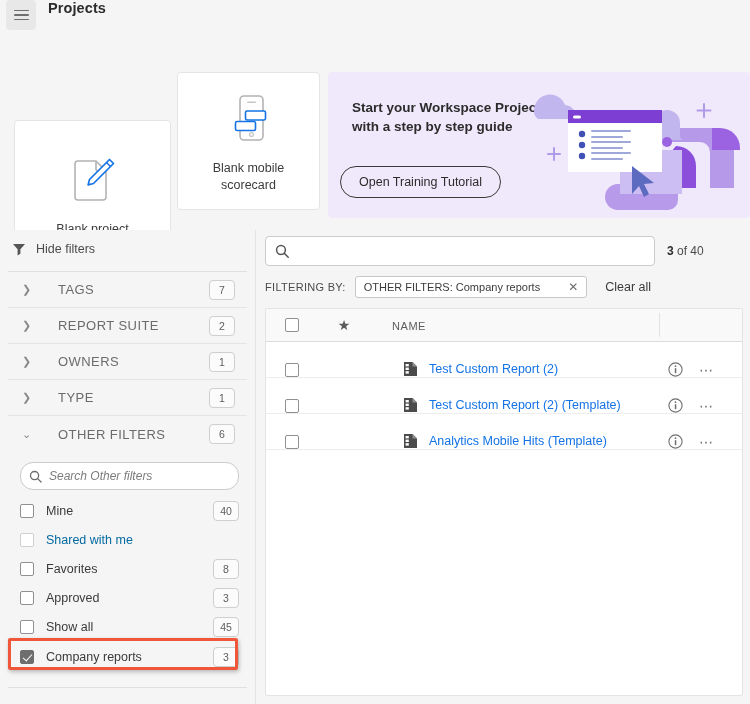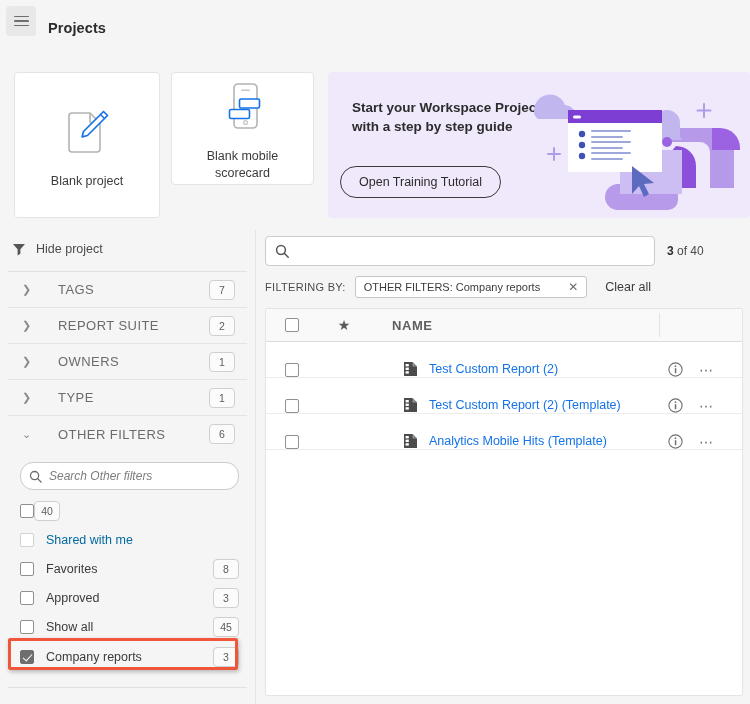--- a/index.html
+++ b/index.html
@@ -11,40 +11,40 @@
     font-family: "Liberation Sans", sans-serif;
     color: #2c2c2c;
     -webkit-font-smoothing: antialiased;
   }
   #app { position: relative; width: 750px; height: 704px; background: #f5f5f5; }
 
   
   .topbar {
     position: absolute; top: 0; left: 0; width: 750px; height: 36px;
     background: #f5f5f5;
-    display: flex; align-items: flex-end;
+    display: flex; align-items: flex-start;
   }
   .hamburger {
     width: 30px; height: 30px; margin-left: 6px;
     background: #e8e8e8; border-radius: 4px;
     display: flex; flex-direction: column; align-items: center; justify-content: center;
     gap: 3px; cursor: pointer;
   }
   .hamburger span { display: block; width: 15px; height: 1.6px; background: #6e6e6e; border-radius: 1px; }
   .page-title { margin-left: 12px; font-size: 14.5px; font-weight: bold; color: #2c2c2c; letter-spacing: .1px; }
 
   
   .cards-row { position: absolute; top: 72px; left: 0; width: 750px; height: 146px; }
   .card {
     position: absolute; top: 0; background: #ffffff; border: 1px solid #e4e4e4;
     border-radius: 4px; cursor: pointer;
     display: flex; flex-direction: column; align-items: center; justify-content: center;
   }
-  .card.blank-project { left: 14px; width: 146px; height: 146px; }
-  .card.blank-mobile  { left: 171px; width: 143px; height: 113px; }
+  .card.blank-project { left: 14px; width: 157px; height: 146px; margin-top: 48px; }
+  .card.blank-mobile  { left: 177px; width: 143px; height: 138px; }
   .card-icon { height: 62px; display: flex; align-items: center; justify-content: center; margin-bottom: 10px; }
   .card-label { font-size: 12.5px; color: #3b3b3b; text-align: center; line-height: 1.35; }
 
   .promo {
     position: absolute; top: 0; left: 328px; width: 422px; height: 146px;
     background: #f0e8fb; border-radius: 4px; overflow: hidden;
   }
   .promo-text {
     position: absolute; left: 24px; top: 26px; width: 215px;
     font-size: 13.5px; font-weight: bold; color: #2c2c2c; line-height: 1.42;
@@ -148,21 +148,21 @@
     background: #ffffff; border: 1px solid #e4e4e4; border-radius: 2px;
   }
   .thead {
     display: flex; align-items: center; height: 33px; background: #f9f9f9;
     border-bottom: 1px solid #dcdcdc; position: relative;
   }
   .col-check { width: 52px; display: flex; align-items: center; justify-content: center; }
   .col-star  { width: 52px; display: flex; align-items: center; justify-content: center; }
   .col-name  { flex: 1 1 auto; padding-left: 22px; }
   .col-actions { width: 84px; display: flex; align-items: center; justify-content: flex-start; gap: 16px; padding-left: 10px; }
-  .th-name { font-size: 13px; letter-spacing: .55px; color: #5e5e5e; font-weight: bold; }
+  .th-name { font-size: 11px; letter-spacing: .55px; color: #5e5e5e; font-weight: normal; }
   .col-sep { position: absolute; top: 4px; bottom: 4px; left: 393px; width: 1px; background: #e2e2e2; }
 
   .trow { display: flex; align-items: flex-end; height: 36px; border-bottom: 1px solid #ededed; background: #fff; }
   .row-name { font-size: 12.5px; color: #1473e6; cursor: pointer; }
   .row-icon { margin-right: 0; display: flex; align-items: center; }
   .col-name.cell { display: flex; align-items: center; gap: 11px; padding-left: 0; }
   .name-offset { width: 22px; flex: 0 0 22px; }
   .icon-btn { cursor: pointer; display: flex; align-items: center; justify-content: center; }
   .dots { letter-spacing: 1.5px; color: #707070; font-size: 14px; line-height: 1; }
 
@@ -255,21 +255,21 @@
       </svg>
     </div>
   </div>
 
   <div class="sidebar">
 
     <div class="hide-filters">
       <svg width="14" height="14" viewBox="0 0 14 14">
         <path d="M1 2 h12 l-4.6 5.2 v4.6 l-2.8 1.8 v-6.4 z" fill="#565656"></path>
       </svg>
-      <span class="label">Hide project</span>
+      <span class="label">Hide filters</span>
     </div>
     <div class="side-divider"></div>
 
     <div class="filter-group">
       <span class="chev">❯</span>
       <span class="gname">TAGS</span>
       <span class="count-pill">7</span>
     </div>
     <div class="filter-group">
       <span class="chev">❯</span>
@@ -295,20 +295,21 @@
     <div class="search-other">
       <svg width="13" height="13" viewBox="0 0 14 14">
         <circle cx="6" cy="6" r="4.4" fill="none" stroke="#6b6b6b" stroke-width="1.4"></circle>
         <path d="M9.3 9.3 L13 13" stroke="#6b6b6b" stroke-width="1.4" stroke-linecap="round"></path>
       </svg>
       <input type="text" placeholder="Search Other filters" style="">
     </div>
 
     <div class="opt-row">
       <span class="cbox"></span>
+      <span class="opt-label">Mine</span>
       <span class="count-pill">40</span>
     </div>
     <div class="opt-row">
       <span class="cbox disabled"></span>
       <span class="opt-label disabled">Shared with me</span>
     </div>
     <div class="opt-row">
       <span class="cbox"></span>
       <span class="opt-label">Favorites</span>
       <span class="count-pill">8</span>

